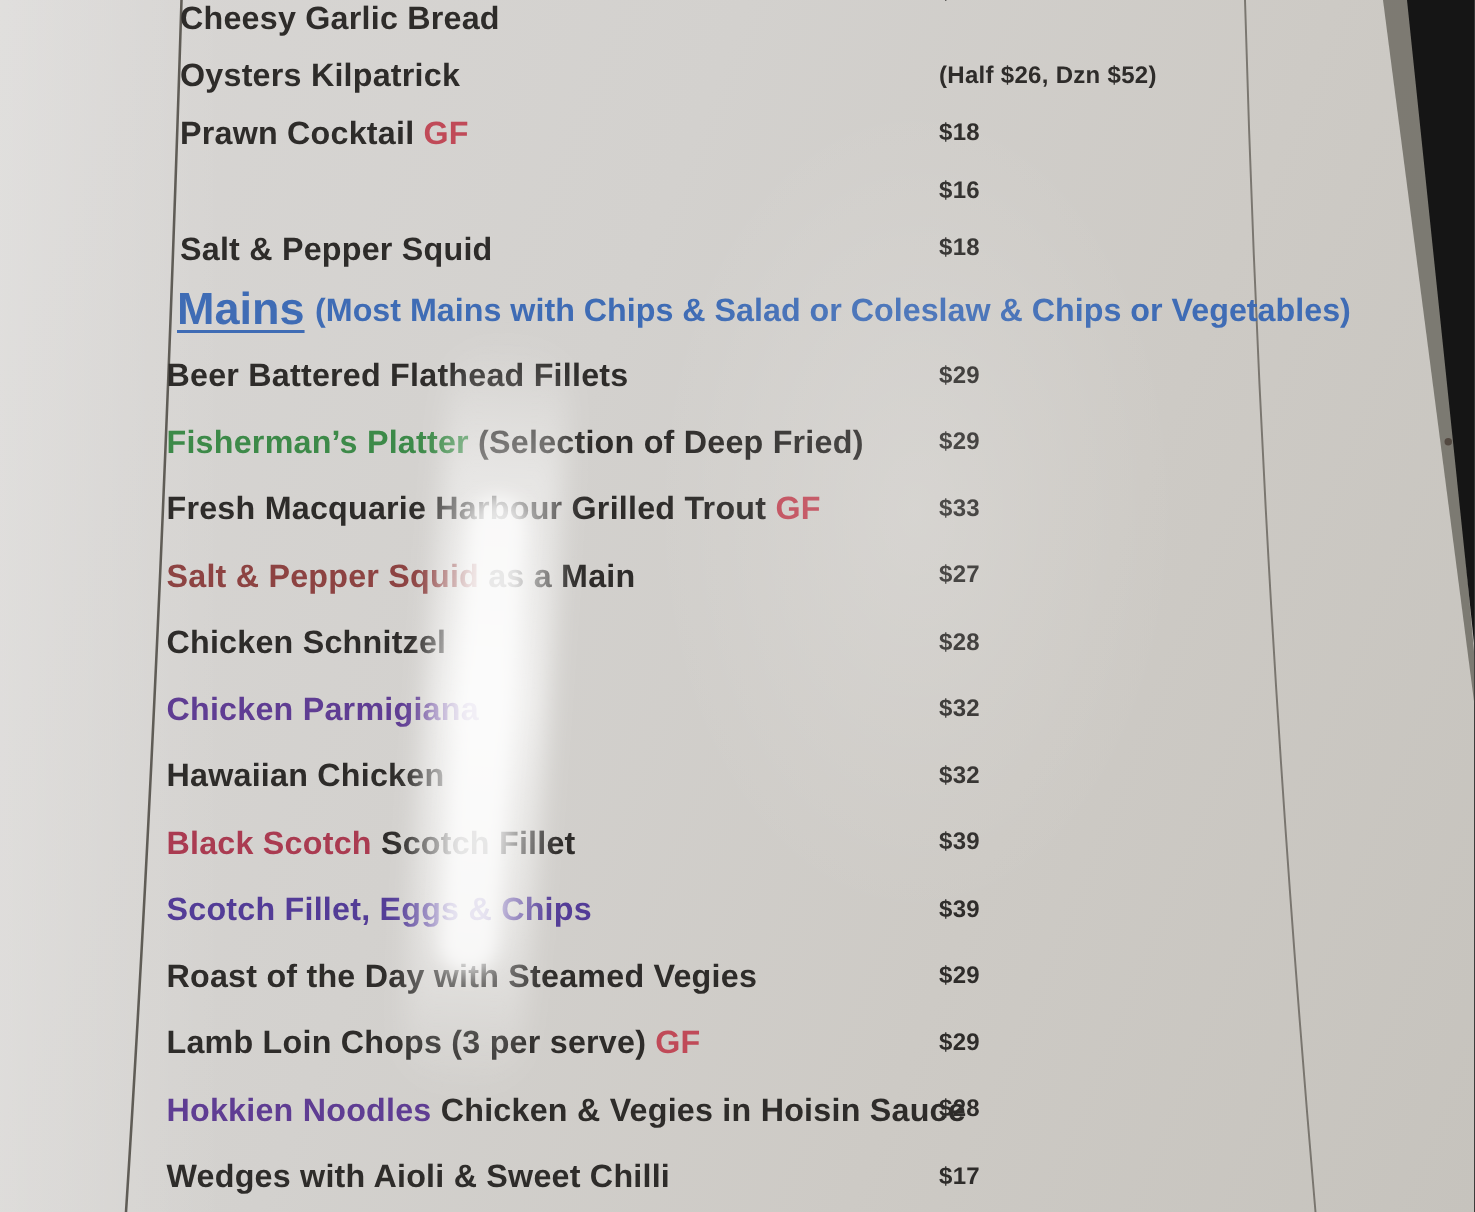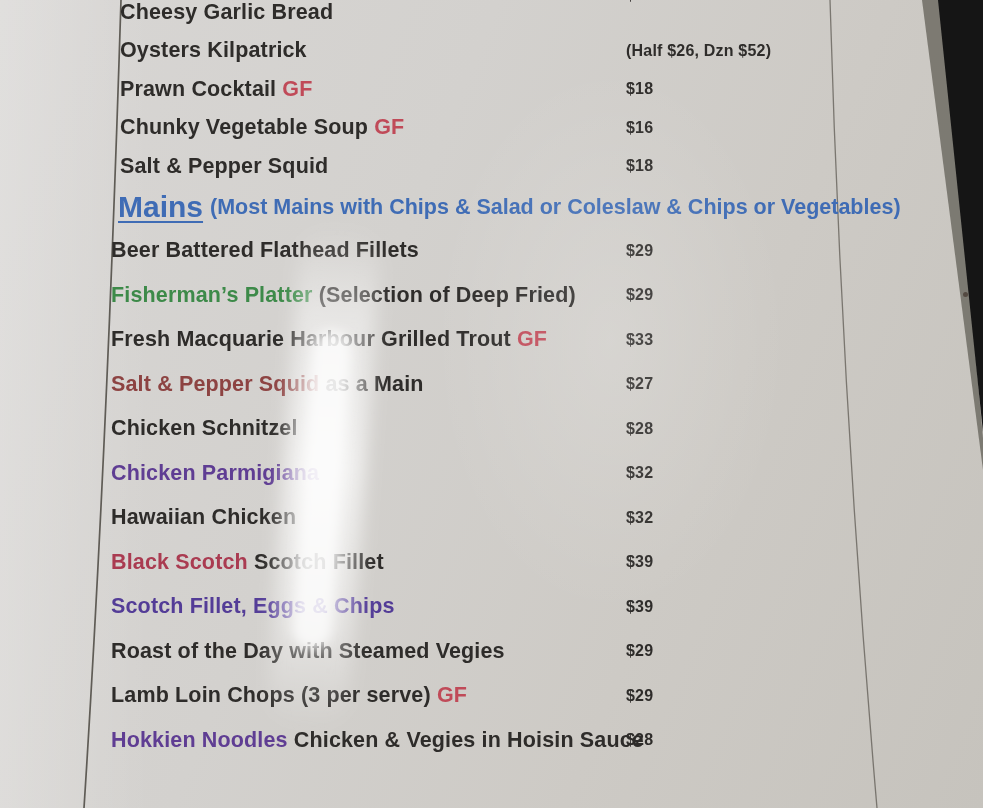--- a/index.html
+++ b/index.html
@@ -99,21 +99,20 @@
         </div>
         <div class="row">
           <span class="item-name"><span style="color: rgb(46, 44, 42); text-align: right;">Oysters Kilpatrick</span></span>
           <span class="price">(Half $26, Dzn $52)</span>
         </div>
         <div class="row">
           <span class="item-name"><span style="color: rgb(46, 44, 42); margin-top: 12px;">Prawn Cocktail </span><span style="color: rgb(192, 74, 88);">GF</span></span>
           <span class="price">$18</span>
         </div>
         <div class="row">
-          <span class="item-name"><span style="color: rgb(46, 44, 42);">Chunky Vegetable Soup  </span><span style="color: rgb(192, 74, 88);">GF</span></span>
           <span class="price">$16</span>
         </div>
         <div class="row">
           <span class="item-name"><span style="color: rgb(46, 44, 42);">Salt &amp; Pepper Squid</span></span>
           <span class="price">$18</span>
         </div>
       </div>
 
     <div class="mains-header">
       <span class="mains-title">Mains</span>
@@ -162,20 +161,24 @@
           <span class="price">$29</span>
         </div>
         <div class="row">
           <span class="item-name"><span style="color: rgb(46, 44, 42);">Lamb Loin Chops (3 per serve) </span><span style="color: rgb(192, 74, 88);">GF</span></span>
           <span class="price">$29</span>
         </div>
         <div class="row">
           <span class="item-name"><span style="color: rgb(95, 61, 147);">Hokkien Noodles</span><span style="color: rgb(46, 44, 42);"> Chicken &amp; Vegies in Hoisin Sauce</span></span>
           <span class="price">$28</span>
         </div>
+        <div class="row">
+          <span class="item-name"><span style="color: rgb(46, 44, 42);">Wedges with Aioli &amp; Sweet Chilli</span></span>
+          <span class="price">$17</span>
+        </div>
       </div>
 
   </div>
 
   <div class="glare-soft"></div>
   <div class="glare-streak"></div>
   <div class="glare-core"></div>
   <div class="speck"></div>
 
 </div>

